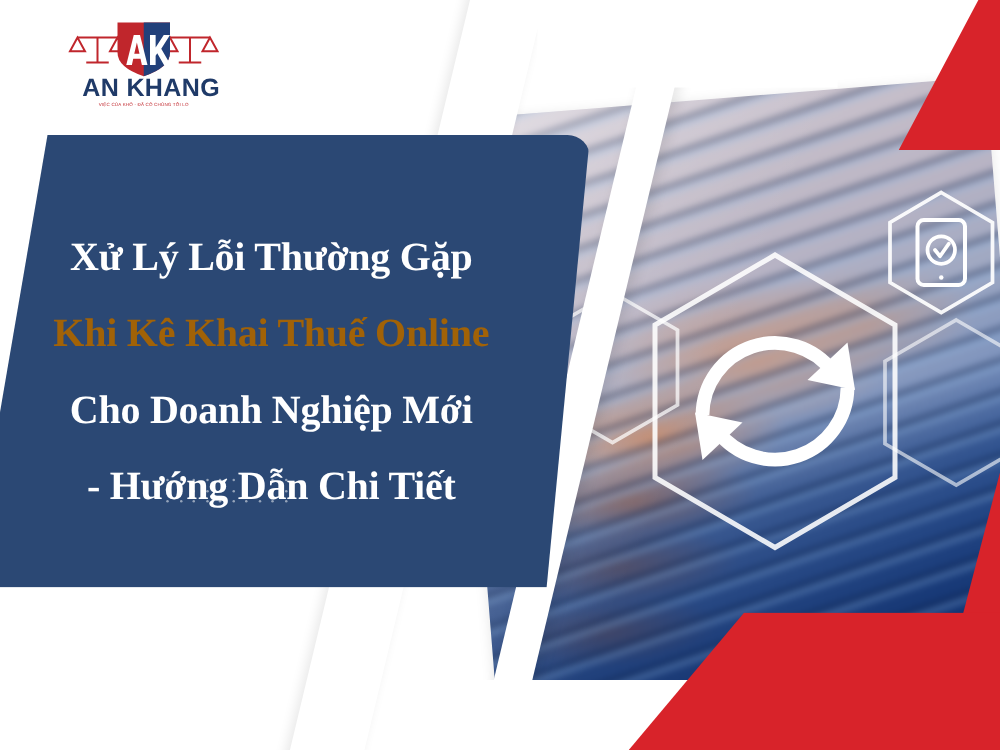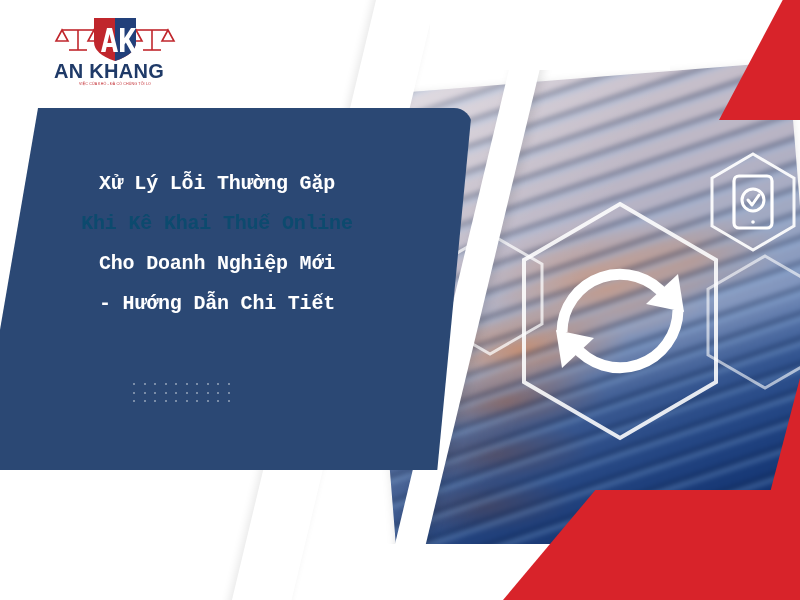--- a/index.html
+++ b/index.html
@@ -179,26 +179,27 @@
 
   .title-block {
     position: absolute;
     left: 34px;
     top: 164px;
     width: 366px;
     text-align: center;
   }
   .title-line {
     color: #ffffff;
-    font-family: Liberation Mono, monospace;
+    font-family: Liberation Serif, serif;
     font-weight: bold;
-    font-size: 20px;
+    font-size: 32px;
     line-height: 40px;
     letter-spacing: -0.2px;
     white-space: nowrap;
+    margin-top: 21px;
   }
 
   .dot-grid {
     position: absolute;
     left: 133px;
     top: 383px;
     display: grid;
     grid-template-columns: repeat(10, 10.5px);
     grid-template-rows: repeat(3, 8.5px);
     gap: 0;
@@ -221,21 +222,21 @@
   .logo-mark {
     position: relative;
     width: 122px;
     height: 48px;
   }
   .logo-text {
     position: absolute;
     left: 0;
     top: 47px;
     width: 122px;
-    text-align: left;
+    text-align: right;
     color: #1F3A68;
     font-family: "Liberation Sans", sans-serif;
     font-weight: bold;
     font-size: 20px;
     letter-spacing: 0.3px;
     line-height: 21px;
   }
   .logo-tagline {
     position: absolute;
     left: 0;
@@ -294,21 +295,21 @@
   <div class="red-top" style="background: rgb(216, 35, 42);"></div>
   <div class="red-bottom-sliver" style="background: rgb(216, 35, 42);"></div>
   <div class="red-bottom" style="background: rgb(216, 35, 42);"></div>
 
   <div class="navy-panel" style="background: rgb(43, 72, 116);">
     <div class="navy-panel-inner"></div>
   </div>
 
   <div class="title-block">
     <div class="title-line" style="color: rgb(255, 255, 255);">Xử Lý Lỗi Thường Gặp</div>
-    <div class="title-line" style="color: #0c4a6e;">Khi Kê Khai Thuế Online</div>
+    <div class="title-line" style="color: #a16207;">Khi Kê Khai Thuế Online</div>
     <div class="title-line" style="color: rgb(255, 255, 255);">Cho Doanh Nghiệp Mới</div>
     <div class="title-line" style="color: rgb(255, 255, 255);">- Hướng Dẫn Chi Tiết</div>
   </div>
 
   <div class="dot-grid" id="dot-grid" style="grid-template-columns: repeat(10, 10.5px); grid-template-rows: repeat(3, 8.5px);">
       <span class="dot"></span>
       <span class="dot"></span>
       <span class="dot"></span>
       <span class="dot"></span>
       <span class="dot"></span>

